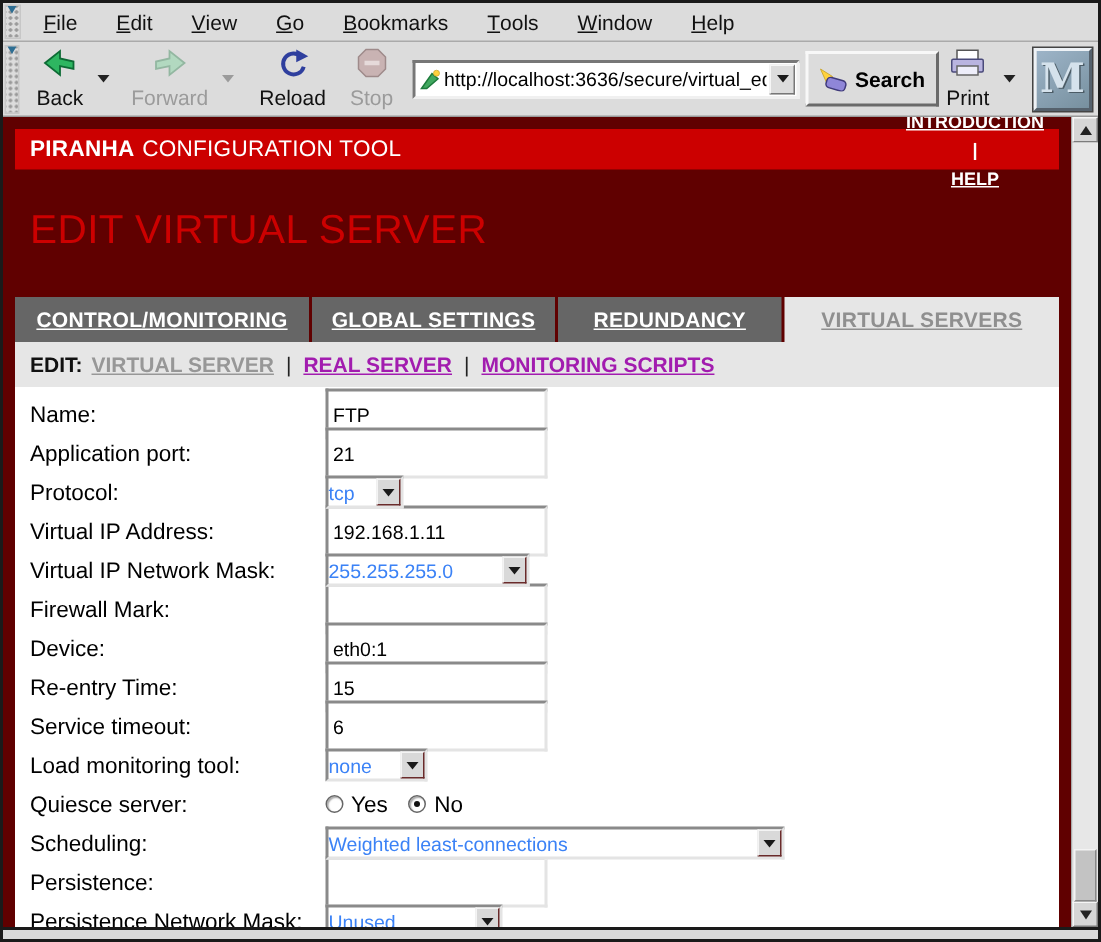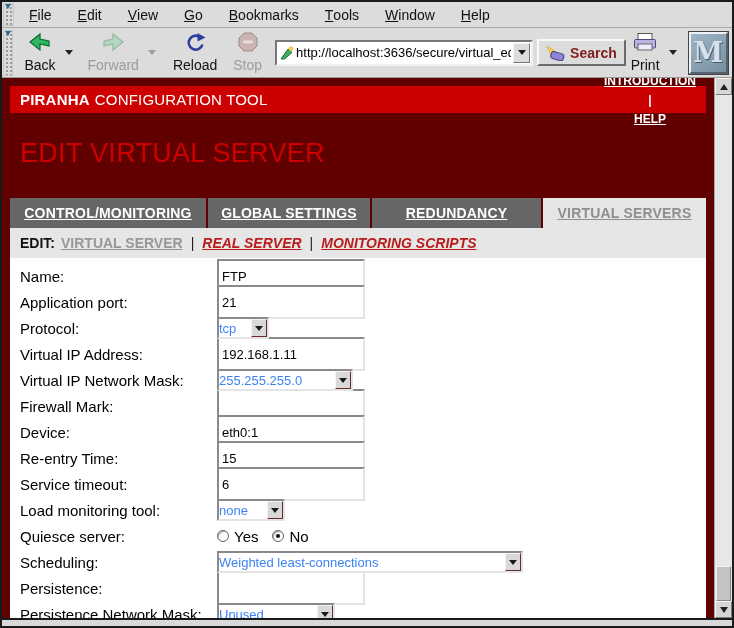--- a/index.html
+++ b/index.html
@@ -19,47 +19,47 @@
   
   .toolbar{height:50px;display:flex;align-items:center;background:#dcdcdc;border-bottom:1px solid #999;padding-right:4px;}
   .tb-btn{display:flex;flex-direction:column;align-items:center;justify-content:center;padding:2px 5px;font-size:14px;color:#111;line-height:1.15;}
   .tb-btn .lbl{margin-top:1px;}
   .tb-btn.disabled .lbl{color:#9b9b9b;}
   .dd{width:0;height:0;border-left:4px solid transparent;border-right:4px solid transparent;border-top:5px solid #222;margin:0 4px;}
   .dd.gray{border-top-color:#9b9b9b;}
   .urlbox{width:276px;height:26px;background:#fff;border:2px solid;border-color:#777 #f0f0f0 #f0f0f0 #777;display:flex;align-items:center;padding:0 1px 0 3px;margin:0 4px 0 8px;}
   .urlbox input{flex:1;border:none;outline:none;font-size:13px;padding:0 2px;min-width:0;color:#000;background:#fff;}
   .url-dd{width:17px;height:20px;background:#dcdcdc;border:1px solid;border-color:#f6f6f6 #777 #777 #f6f6f6;display:flex;align-items:center;justify-content:center;}
-  .btn3d{display:flex;align-items:center;gap:4px;background:#dcdcdc;border:2px solid;border-color:#f8f8f8 #6a6a6a #6a6a6a #f8f8f8;padding:2px 7px;height:27px;font-size:14px;font-weight:bold;color:#7f1d1d;}
+  .btn3d{display:flex;align-items:center;gap:4px;background:#dcdcdc;border:2px solid;border-color:#f8f8f8 #6a6a6a #6a6a6a #f8f8f8;padding:2px 7px;height:37px;font-size:14px;font-weight:bold;color:#000000;}
   .logo{width:42px;height:42px;margin-left:8px;border:2px solid;border-color:#eef2f6 #55616c #55616c #eef2f6;outline:1px solid #444;background:linear-gradient(145deg,#9db4c8,#77909f);display:flex;align-items:center;justify-content:center;}
   .logo span{font-family:"DejaVu Serif",serif;font-size:27px;font-weight:bold;color:#d5e2ec;text-shadow:1px 1px 0 #4c5c66;}
   .spacer{flex:1;}
 
   
   .content-row{flex:1;display:flex;min-height:0;}
   .viewport{flex:1;background:#600000;padding:8px 8px 0 8px;overflow:hidden;position:relative;}
 
   .banner{height:27px;background:#cc0000;display:flex;align-items:center;justify-content:space-between;padding:0 10px;}
   .banner .brand{color:#fff;font-size:15px;letter-spacing:.2px;}
   .banner .brand b{font-weight:bold;margin-right:5px;}
   .banner .links{color:#fff;font-size:12px;font-weight:bold;display:flex;gap:5px;align-items:center;flex-direction:column;}
   .banner .links a{color:#fff;text-decoration:underline;}
 
   .page-title{color:#cc0000;font-size:27px;font-weight:500;margin:25px 0 0 10px;letter-spacing:.3px;}
 
   .tabs{display:flex;gap:2px;margin-top:29px;}
   .tab{height:30px;background:#666666;display:flex;align-items:center;justify-content:center;font-size:14px;font-weight:bold;}
   .tab span{color:#fff;text-decoration:underline;letter-spacing:.2px;}
-  .tab.t0{width:196px;}.tab.t1{width:162px;}.tab.t2{width:169px;}.tab.t3{flex:1;background:#e6e6e6;}
+  .tab.t0{width:196px;}.tab.t1{width:162px;}.tab.t2{width:149px;}.tab.t3{flex:1;background:#e6e6e6;}
   .tab.t3 span{color:#8f8f8f;}
 
   .edit-nav{height:30px;background:#e6e6e6;display:flex;align-items:center;padding-left:10px;font-size:14px;font-weight:bold;color:#111;}
   .edit-nav .cur{color:#979797;text-decoration:underline;margin-left:6px;}
   .edit-nav .sep{margin:0 8px;color:#222;font-weight:normal;}
-  .edit-nav a{color:#b91c1c;text-decoration:underline;font-style:italic;}
+  .edit-nav a{color:#a21caf;text-decoration:underline;}
 
   .form-area{background:#fff;padding:5px 0 0 10px;height:363px;overflow:hidden;}
   .frow{height:26px;display:flex;align-items:center;}
   .frow label{width:197px;font-size:15px;color:#000;}
   .tin{height:21px;border:2px solid;border-color:#8a8a8a #e4e4e4 #e4e4e4 #8a8a8a;background:#fff;font-size:13px;padding:15px 3px;outline:none;color:#000;}
   .w-std{width:148px;}
   .sel{height:22px;background:#fff;border:2px solid;border-color:#8a8a8a #e4e4e4 #e4e4e4 #8a8a8a;display:flex;align-items:center;position:relative;font-size:13px;padding-left:0;color:#3b82f6;}
   .sel .arrowbtn{position:absolute;right:0;top:0;bottom:0;width:16px;background:#d9d9d9;border:1px solid;border-color:#f4f4f4 #6a2b2b #6a2b2b #f4f4f4;display:flex;align-items:center;justify-content:center;}
   .tri{width:0;height:0;border-left:4px solid transparent;border-right:4px solid transparent;border-top:5px solid #1a1a1a;}
   .sel-tcp{width:52px;}.sel-mask{width:136px;}.sel-none{width:68px;}.sel-sched{width:306px;align-items:center;}.sel-unused{width:118px;}

